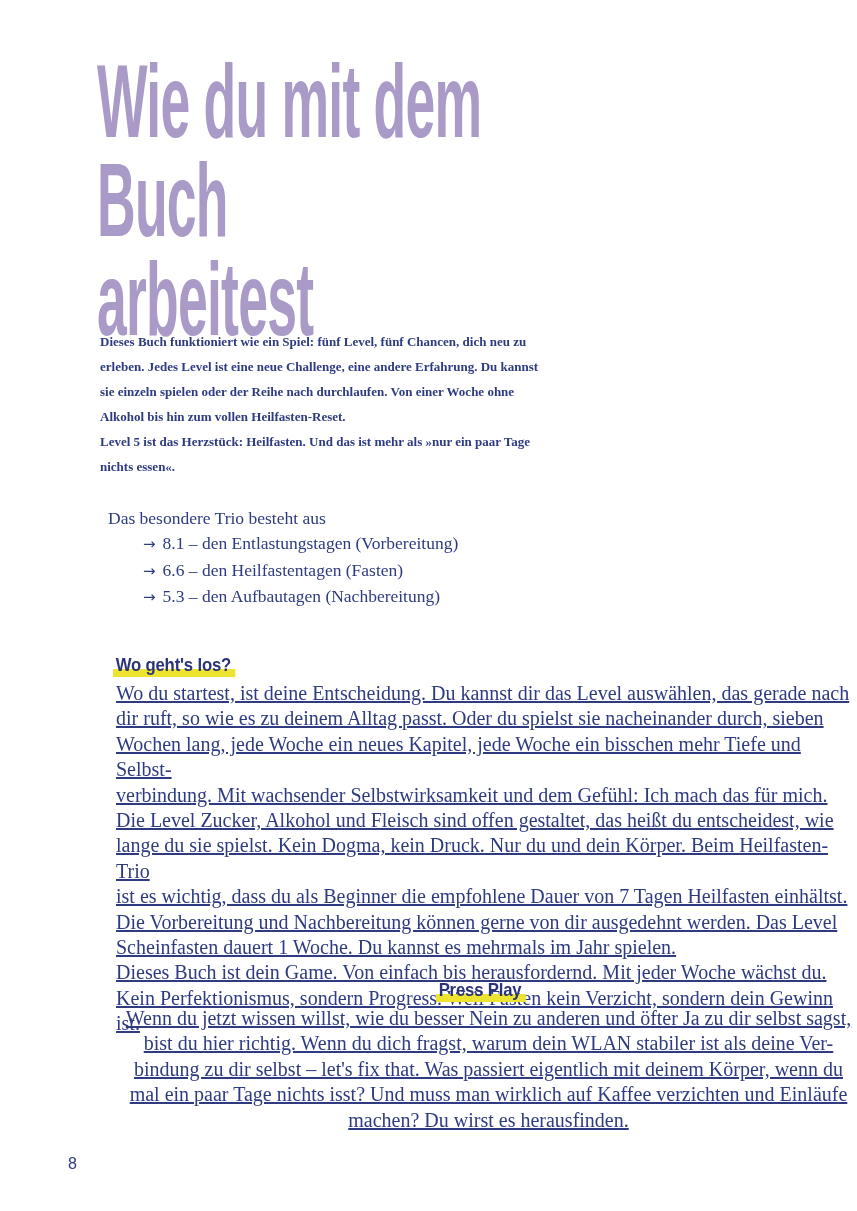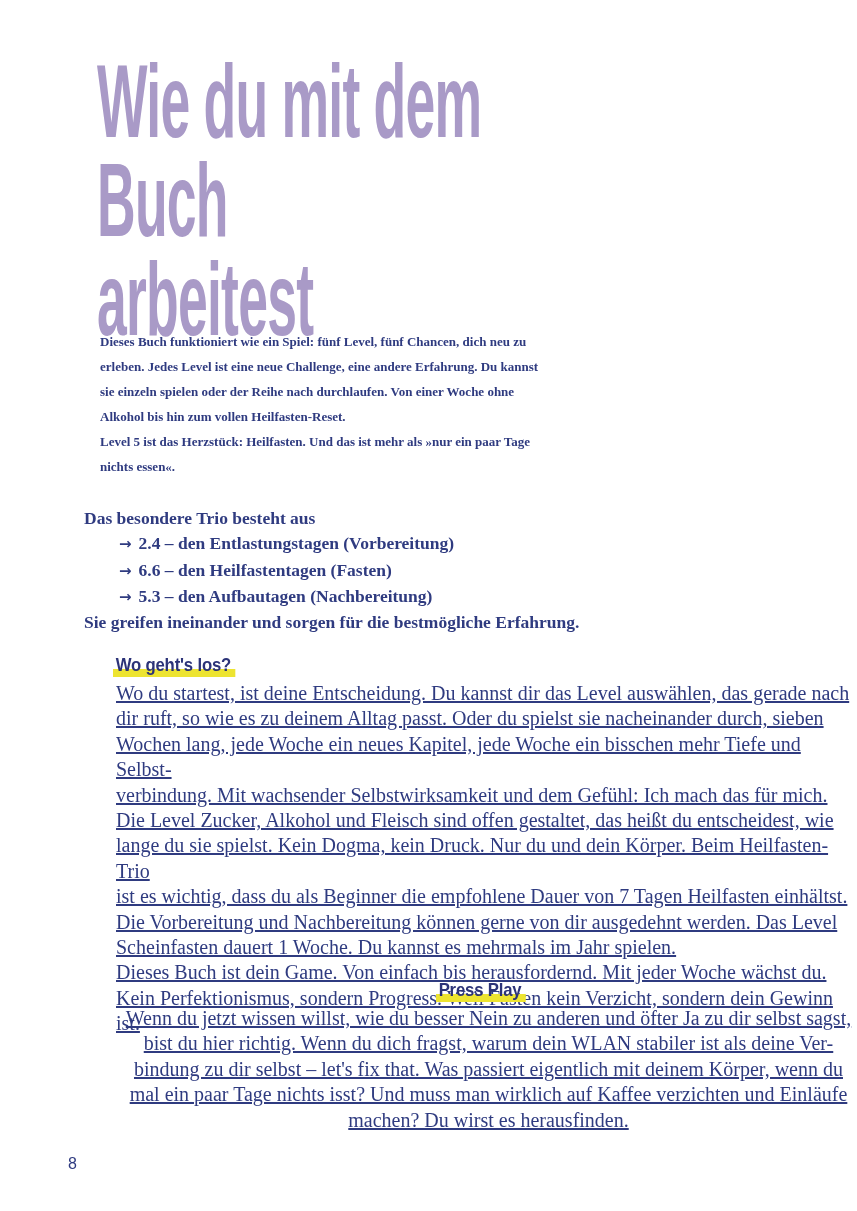--- a/index.html
+++ b/index.html
@@ -42,26 +42,25 @@
     left: 60px;
     top: 329px;
     width: 720px;
     font-weight: 700;
     font-size: 13px;
     line-height: 25px;
     white-space: pre-line;
   }
   .trio {
     position: absolute;
-    left: 44px;
+    left: 68px;
     top: 506px;
     width: 720px;
     font-size: 17.5px;
     line-height: 25.3px;
-    font-weight: bold;
   }
   .trio-item { padding-left: 35px; }
   .trio-arrow {
     display: inline-block;
     margin-right: 7px;
     font-family: "DejaVu Sans", sans-serif;
     font-size: 15px;
   }
   .section-heading {
     font-family: "Liberation Sans", sans-serif;
@@ -107,29 +106,28 @@
   <p class="intro">Dieses Buch funktioniert wie ein Spiel: fünf Level, fünf Chancen, dich neu zu
 erleben. Jedes Level ist eine neue Challenge, eine andere Erfahrung. Du kannst
 sie einzeln spielen oder der Reihe nach durchlaufen. Von einer Woche ohne
 Alkohol bis hin zum vollen Heilfasten-Reset.
 Level 5 ist das Herzstück: Heilfasten. Und das ist mehr als »nur ein paar Tage
 nichts essen«.</p>
 
   <div class="trio">
     <div>Das besondere Trio besteht aus</div>
     <div class="trio-item">
-      <span class="trio-arrow">→</span><span>2.4 – den Entlastungstagen (Vorbereitung)</span>
+      <span class="trio-arrow">→</span><span>8.1 – den Entlastungstagen (Vorbereitung)</span>
     </div>
     <div class="trio-item">
       <span class="trio-arrow">→</span><span>6.6 – den Heilfastentagen (Fasten)</span>
     </div>
     <div class="trio-item">
       <span class="trio-arrow">→</span><span>5.3 – den Aufbautagen (Nachbereitung)</span>
     </div>
-    <div>Sie greifen ineinander und sorgen für die bestmögliche Erfahrung.</div>
   </div>
 
   <div class="section section-1">
     <div class="section-heading-row">
       <h2 class="section-heading">Wo geht's los?</h2>
     </div>
     <p class="section-body">Wo du startest, ist deine Entscheidung. Du kannst dir das Level auswählen, das gerade nach
 dir ruft, so wie es zu deinem Alltag passt. Oder du spielst sie nacheinander durch, sieben
 Wochen lang, jede Woche ein neues Kapitel, jede Woche ein bisschen mehr Tiefe und Selbst-
 verbindung. Mit wachsender Selbstwirksamkeit und dem Gefühl: Ich mach das für mich.

